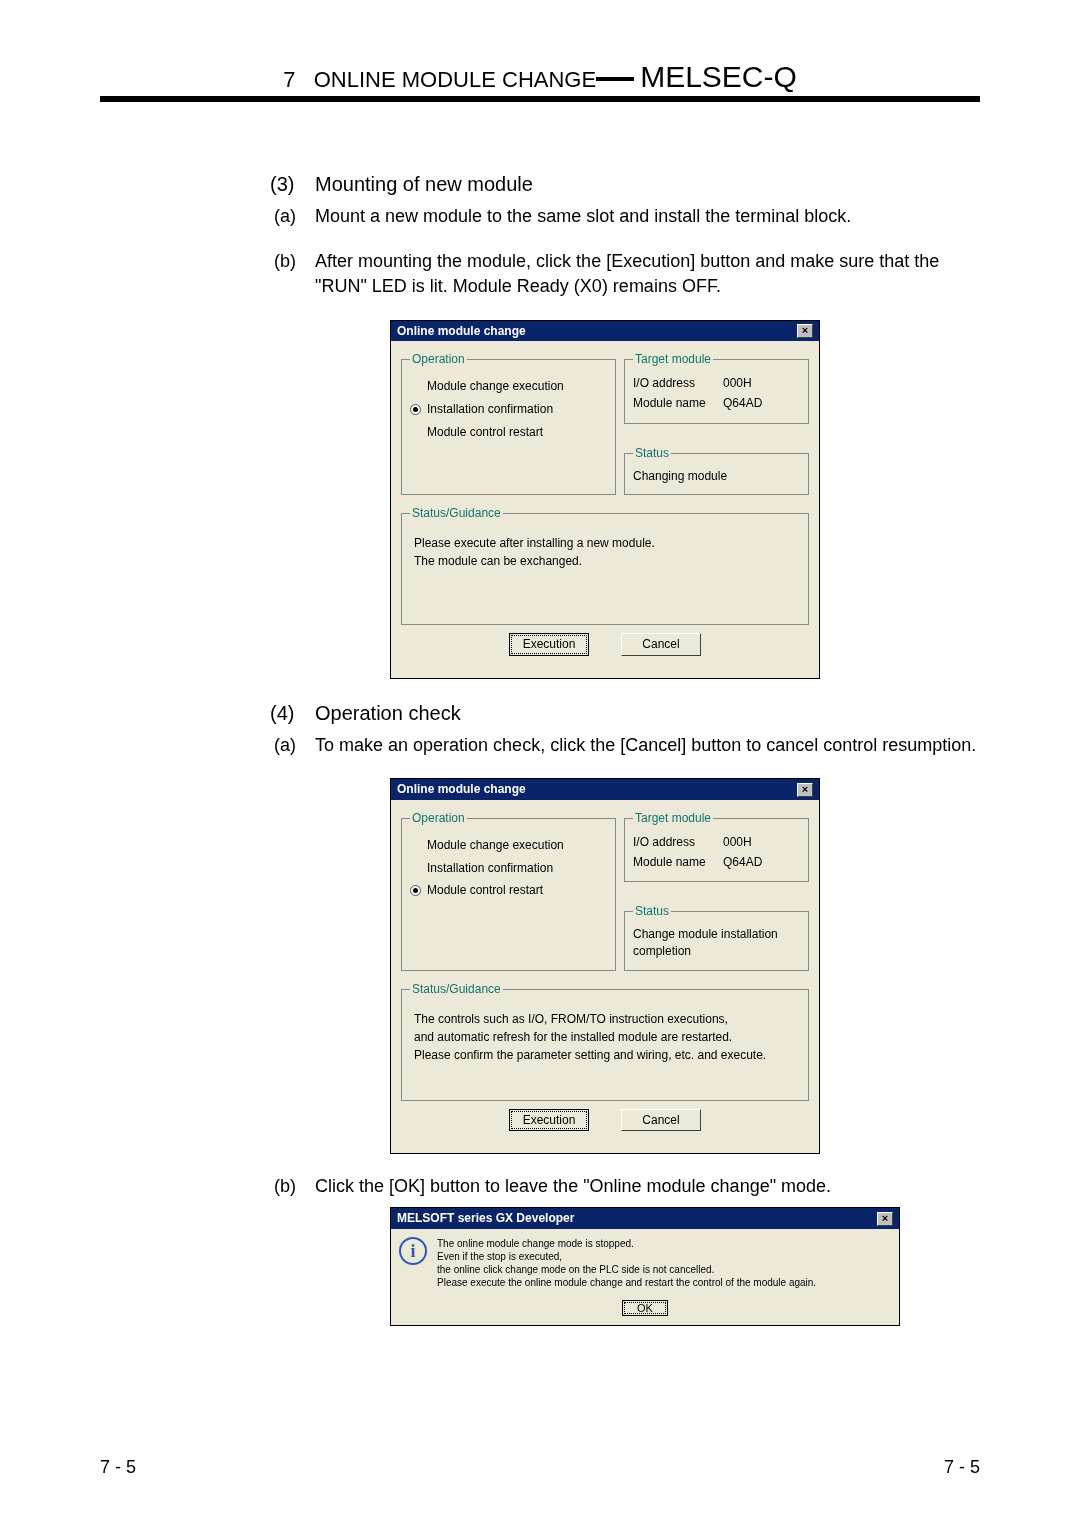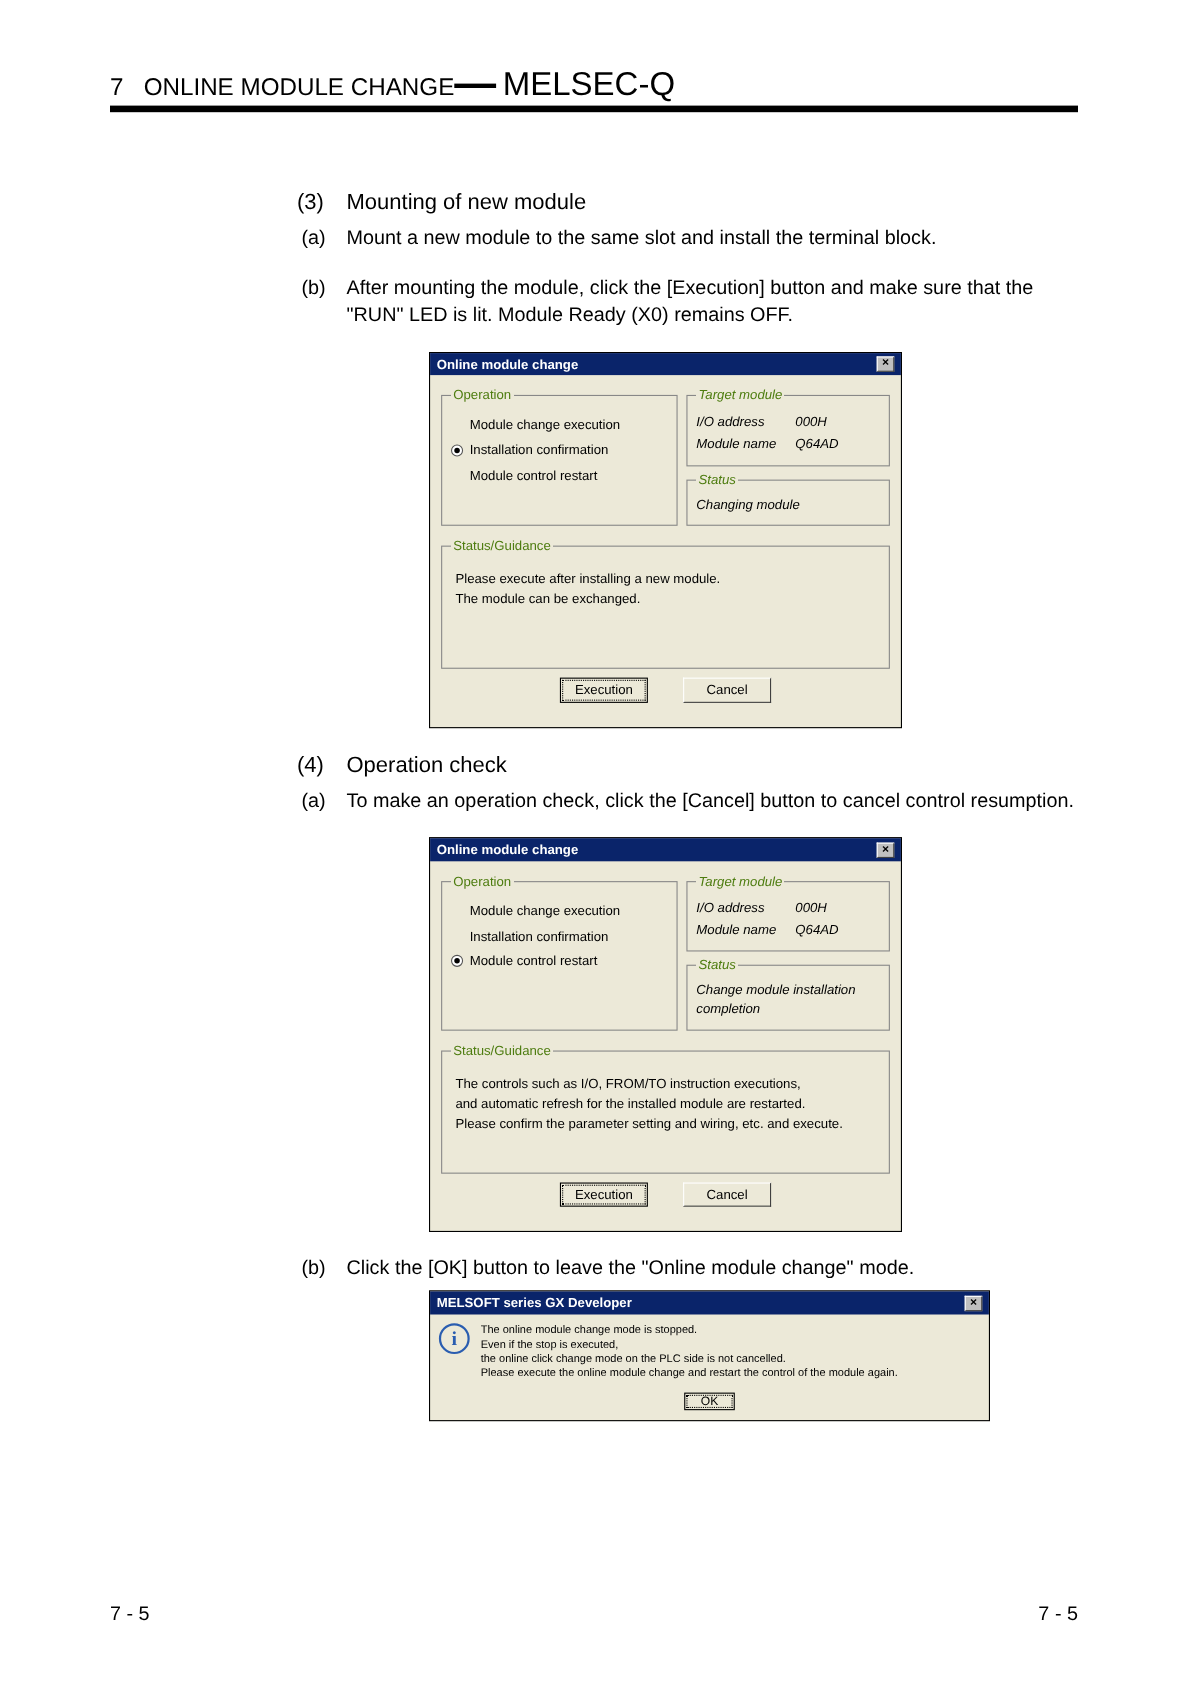--- a/index.html
+++ b/index.html
@@ -9,21 +9,21 @@
     background: #fff;
     font-family: Arial, Helvetica, sans-serif;
     color: #000;
     position: relative;
   }
   .page {
     padding: 60px 100px 40px 100px;
   }
   .hdr-row {
     display: flex;
-    justify-content: flex-start;
+    justify-content: center;
     align-items: baseline;
     border-bottom: 6px solid #000;
     padding-bottom: 2px;
   }
   .chapter {
     font-size: 22px;
     font-weight: 400;
   }
   .series {
     font-size: 30px;
@@ -61,23 +61,23 @@
     font-size:11px; font-weight:bold; border:1px solid #fff;
     border-right-color:#404040; border-bottom-color:#404040;
   }
   .dlg-body { padding: 10px; }
   .toprow { display:flex; gap:8px; }
   fieldset {
     border:1px solid #888;
     padding: 4px 8px 8px 8px;
     margin:0;
   }
-  legend { font-size:12px; padding:0 2px; color:#4d7c0f; }
+  legend { font-size:12px; padding:0 2px; color:#0f766e; }
   .op-col { flex:1; }
-  .tgt-col { width:185px; display:flex; flex-direction:column; gap:4px;font-style:italic; }
+  .tgt-col { width:185px; display:flex; flex-direction:column; gap:21px; }
   .op-item { display:flex; align-items:center; gap:6px; margin:6px 0; font-size:12px;}
   .radio {
     width:11px; height:11px; border:1px solid #555; border-radius:50%;
     display:inline-flex; align-items:center; justify-content:center; background:#fff;
   }
   .radio.sel::after{ content:""; width:5px; height:5px; background:#000; border-radius:50%; }
   .radio-spacer{ width:11px; height:11px; display:inline-block; }
   .kv { display:flex; font-size:12px; margin:3px 0;}
   .kv .k { width:90px;}
   .guide { margin-top:10px; }

